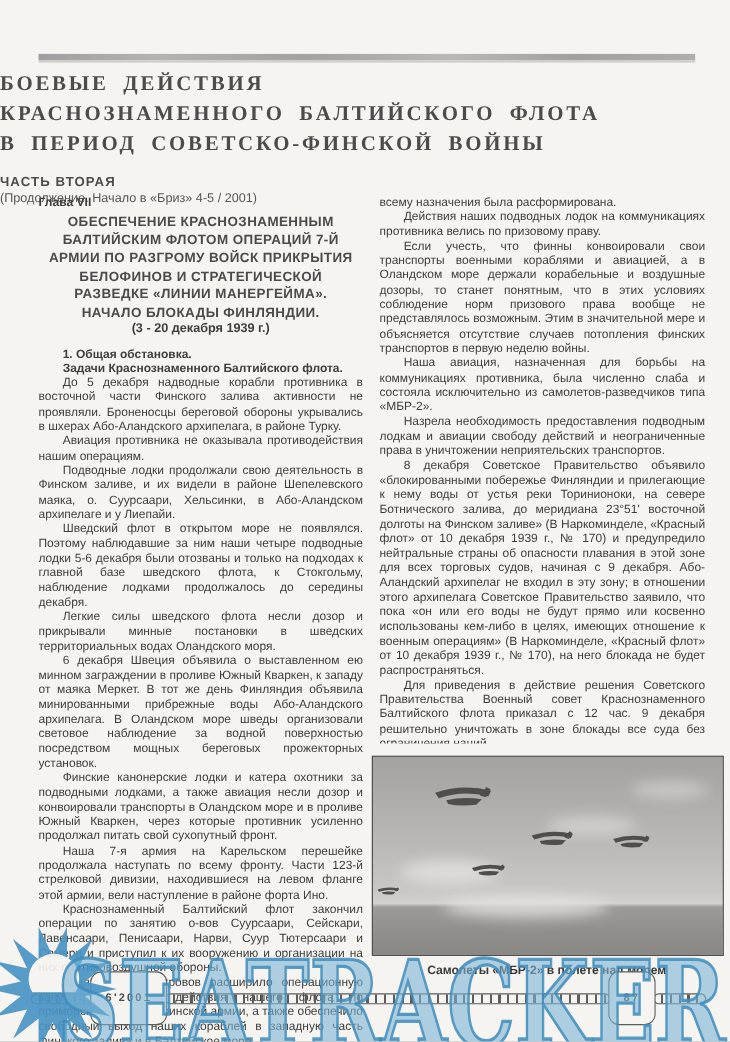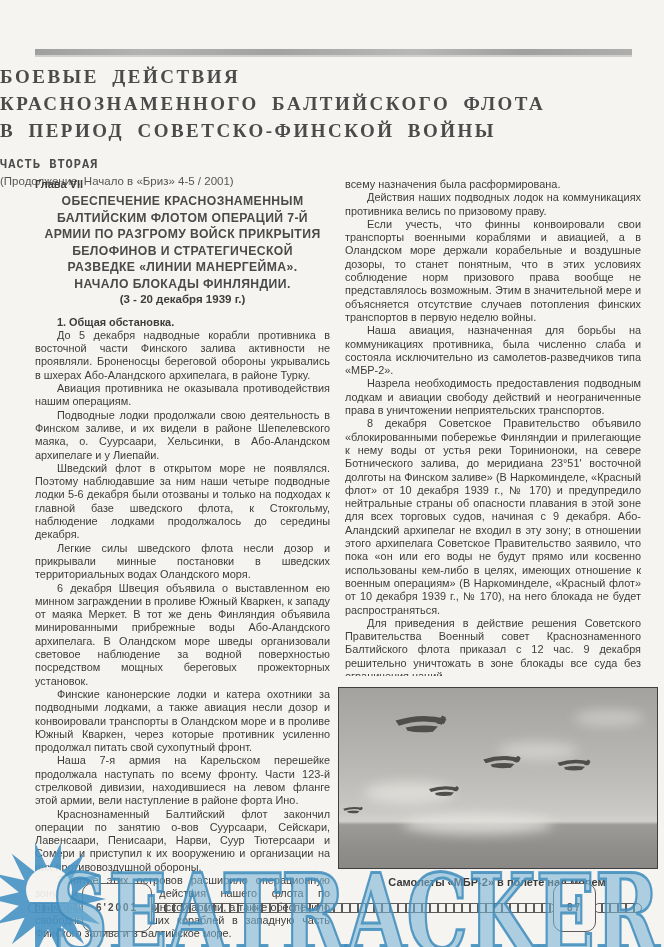--- a/index.html
+++ b/index.html
@@ -14,21 +14,21 @@
     position:absolute; left:35px; right:32px; top:49px; height:6px;
     background:linear-gradient(90deg,#9f9f9f,#b3b3b1 18%,#a2a2a0 40%,#b8b8b6 63%,#a0a09e 82%,#aeaeac);
     border-bottom:2px solid #cfcfcd;
   }
   .header{position:absolute; top:63px; left:0; right:2px; }
   .title-line{
     font-family:"Liberation Serif", serif; font-weight:bold;
     font-size:19px; line-height:27px; letter-spacing:2.5px; color:#4b4b4b;
     word-spacing:6px;
   }
-  .part{font-family:Liberation Mono, monospace; font-weight:bold; font-size:12px; letter-spacing:1px; color:#4b4b4b; margin-top:14px;}
+  .part{font-family:Liberation Sans, sans-serif; font-weight:bold; font-size:12px; letter-spacing:1px; color:#4b4b4b; margin-top:14px;}
   .continuation{font-size:11.5px; color:#565656; margin-top:3px;}
 
   .cols{
     position:absolute; top:178px; left:35px; width:606px; height:762px;
     display:flex; gap:15px;
   }
   .col{width:296px; font-size:10.9px; line-height:13.3px; text-align:justify;}
   .chapter-label{font-weight:bold; font-size:11px; text-indent:0; margin:0 0 2px 0;}
   .chapter-title{
     font-family:Liberation Sans, sans-serif; font-weight:bold; text-align:center;
@@ -101,20 +101,21 @@
     <div class="continuation">(Продолжение. Начало в «Бриз» 4-5 / 2001)</div>
   </div>
 
   <div class="cols">
 
     <div class="col">
       <p class="chapter-label">Глава VII</p>
       <div class="chapter-title">ОБЕСПЕЧЕНИЕ КРАСНОЗНАМЕННЫМ БАЛТИЙСКИМ ФЛОТОМ ОПЕРАЦИЙ 7-Й АРМИИ ПО РАЗГРОМУ ВОЙСК ПРИКРЫТИЯ БЕЛОФИНОВ И СТРАТЕГИЧЕСКОЙ РАЗВЕДКЕ «ЛИНИИ МАНЕРГЕЙМА». НАЧАЛО БЛОКАДЫ ФИНЛЯНДИИ.</div>
       <div class="chapter-dates">(3 - 20 декабря 1939 г.)</div>
       <p class="sec-head">1.  Общая обстановка.</p>
+      <p class="sec-head">Задачи Краснознаменного Балтийского флота.</p>
       <div class="paras left-text">
           <p>До 5 декабря надводные корабли противника в восточной части  Финского залива активности не проявляли. Броненосцы береговой обороны укрывались в шхерах Або-Аландского архипелага, в районе Турку.</p>
           <p>Авиация противника не оказывала противодействия нашим операциям.</p>
           <p>Подводные лодки продолжали свою деятельность в Финском заливе, и их видели в районе Шепелевского маяка, о. Суурсаари, Хельсинки, в Або-Аландском архипелаге и у Лиепайи.</p>
           <p>Шведский флот в открытом море не появлялся. Поэтому наблюдавшие за ним наши четыре подводные лодки 5-6 декабря были отозваны и только на подходах к главной базе шведского флота, к Стокгольму, наблюдение лодками продолжалось до середины декабря.</p>
           <p>Легкие силы шведского флота несли дозор и прикрывали минные постановки в шведских территориальных водах Оландского моря.</p>
           <p>6 декабря Швеция объявила о выставленном ею минном заграждении в проливе Южный Кваркен, к западу от маяка Меркет. В тот же день Финляндия объявила минированными прибрежные воды Або-Аландского архипелага. В Оландском море шведы организовали световое наблюдение за водной поверхностью посредством мощных береговых прожекторных установок.</p>
           <p>Финские канонерские лодки и катера охотники за подводными лодками, а также авиация несли дозор и конвоировали транспорты в Оландском море и в проливе Южный Кваркен, через которые противник усиленно продолжал питать свой сухопутный фронт.</p>
           <p>Наша 7-я армия на Карельском перешейке продолжала наступать по всему фронту. Части 123-й стрелковой дивизии, находившиеся на левом фланге этой армии, вели наступление в районе форта Ино.</p>
           <p>Краснознаменный Балтийский флот закончил операции по занятию о-вов Суурсаари, Сейскари, Лавенсаари, Пенисаари, Нарви, Суур Тютерсаари и Сомери и приступил к их вооружению и организации на них противовоздушной обороны.</p>

